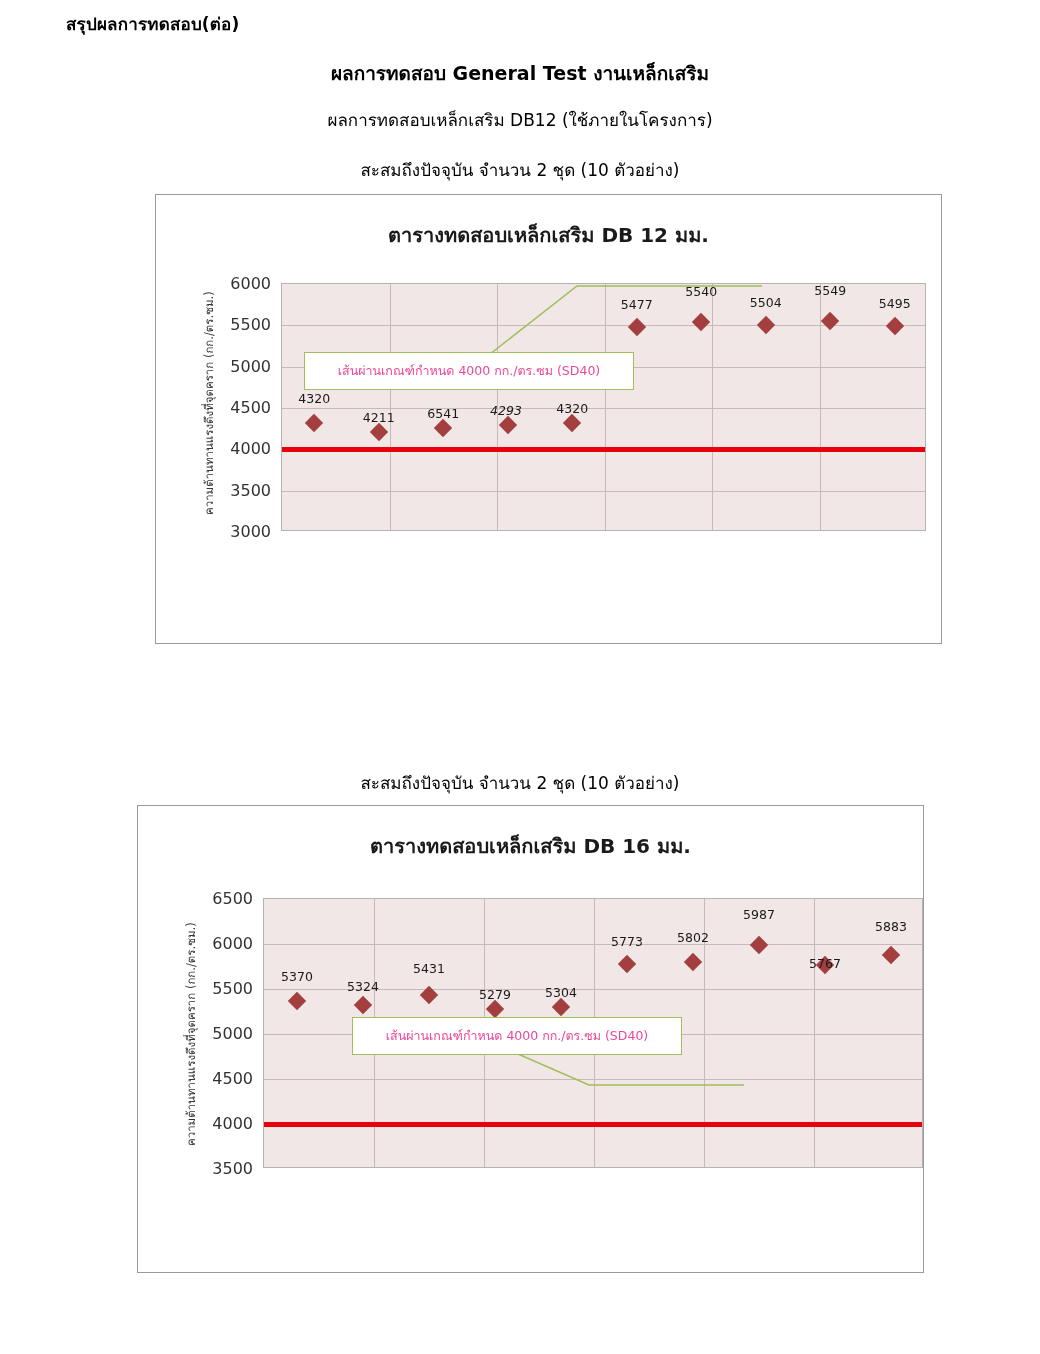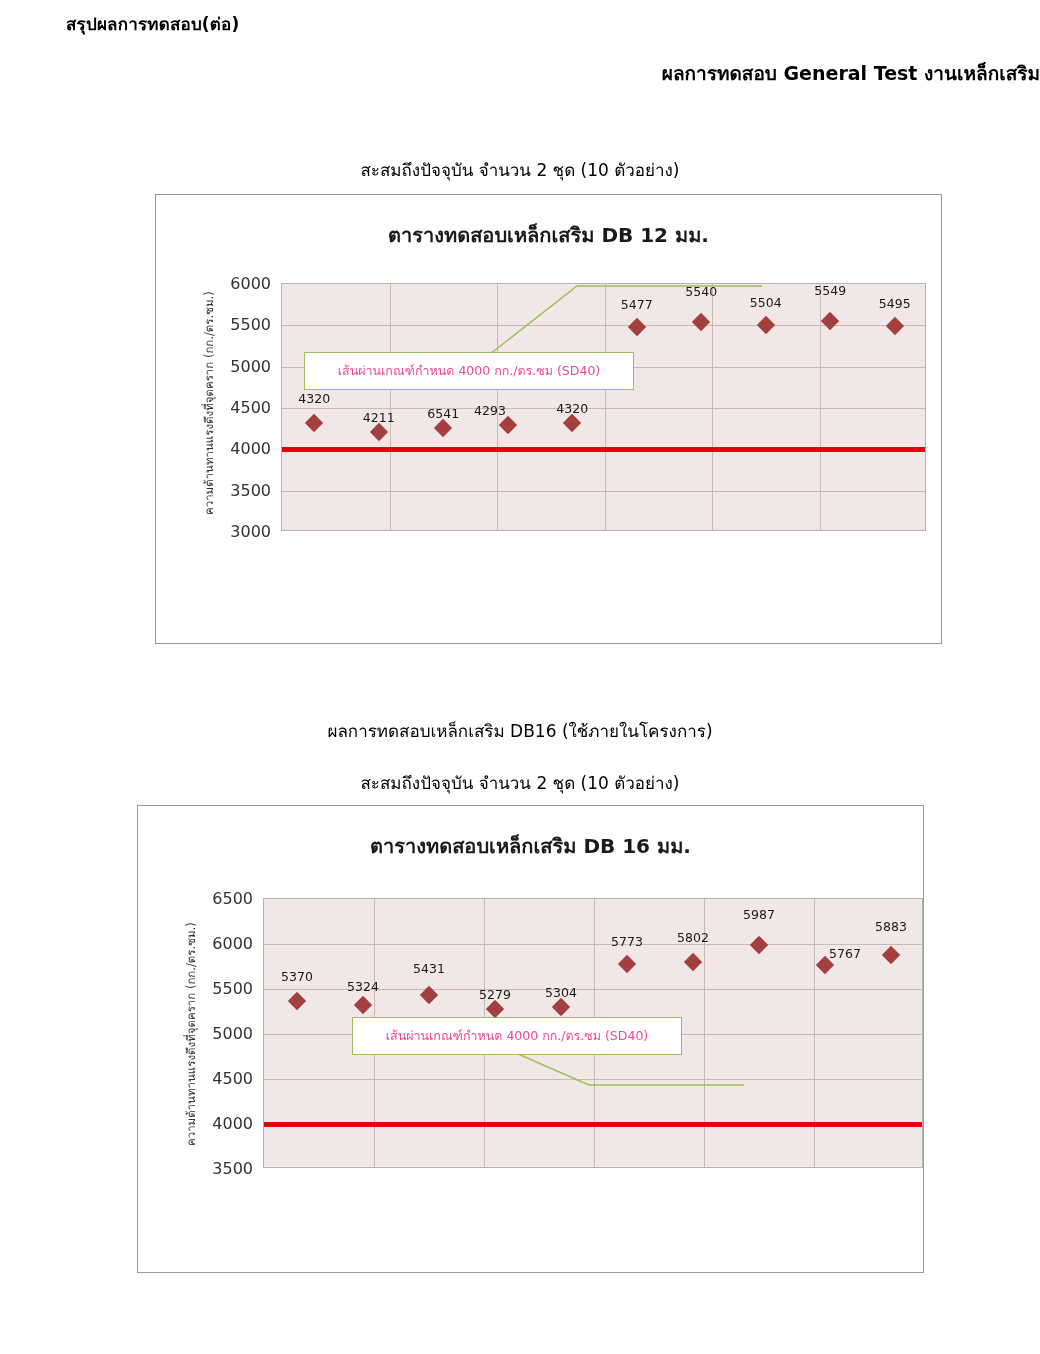--- a/index.html
+++ b/index.html
@@ -32,21 +32,20 @@
   .center-line {
     position: absolute;
     width: 100%;
     text-align: center;
     left: 0;
   }
   .title-main {
     font-size: 19px;
     font-weight: bold;
     top: 58px;
-    text-align: right;
   }
   .sub1 { font-size: 17px; top: 106px; }
   .sub2 { font-size: 17px; top: 156px; }
   .sub3 { font-size: 17px; top: 717px; }
   .sub4 { font-size: 17px; top: 769px; }
 
   .chart-frame {
     position: absolute;
     border: 1px solid #9a9a9a;
     background: #ffffff;
@@ -152,20 +151,21 @@
   }
 </style>
 </head>
 <body>
 
 <div class="page">
 
   <div class="doc-header">สรุปผลการทดสอบ(ต่อ)</div>
 
   <div class="center-line title-main">ผลการทดสอบ General Test งานเหล็กเสริม</div>
+  <div class="center-line sub1">ผลการทดสอบเหล็กเสริม DB12 (ใช้ภายในโครงการ)</div>
   <div class="center-line sub2">สะสมถึงปัจจุบัน จำนวน 2 ชุด (10 ตัวอย่าง)</div>
 
   <div class="chart-frame" id="chart1">
     <div class="chart-title">ตารางทดสอบเหล็กเสริม DB 12 มม.</div>
     <div class="ylabel" id="ylabel1" style="left: 44px; top: 320px;">ความต้านทานแรงดึงที่จุดคราก  (กก./ตร.ซม.)</div>
     <div class="plot" id="plot1" style="left: 125px; top: 88px; width: 645px; height: 248px;">
         <div class="gridline-h" style="top: 206.667px;"></div>
         <div class="gridline-h" style="top: 165.333px;"></div>
         <div class="gridline-h" style="top: 124px;"></div>
         <div class="gridline-h" style="top: 82.6667px;"></div>
@@ -175,21 +175,21 @@
         <div class="gridline-v" style="left: 323px;"></div>
         <div class="gridline-v" style="left: 430px;"></div>
         <div class="gridline-v" style="left: 538px;"></div>
         <div class="diamond" style="left: 32.25px; top: 138.88px; background: rgb(163, 63, 63);"></div>
         <div class="pt-label" style="left: 32.25px; top: 106.88px;">4320</div>
         <div class="diamond" style="left: 96.75px; top: 147.891px; background: rgb(163, 63, 63);"></div>
         <div class="pt-label" style="left: 96.75px; top: 125.891px;">4211</div>
         <div class="diamond" style="left: 161.25px; top: 144.171px; background: rgb(163, 63, 63);"></div>
         <div class="pt-label" style="left: 161.25px; top: 122.171px;">6541</div>
         <div class="diamond" style="left: 225.75px; top: 141.112px; background: rgb(163, 63, 63);"></div>
-        <div class="pt-label" style="left: 208px; top: 119.112px;">4293</div>
+        <div class="pt-label" style="left: 224px; top: 119.112px; font-style: italic;">4293</div>
         <div class="diamond" style="left: 290.25px; top: 138.88px; background: rgb(163, 63, 63);"></div>
         <div class="pt-label" style="left: 290.25px; top: 116.88px;">4320</div>
         <div class="diamond" style="left: 354.75px; top: 43.2347px; background: rgb(163, 63, 63);"></div>
         <div class="pt-label" style="left: 354.75px; top: 13.2347px;">5477</div>
         <div class="diamond" style="left: 419.25px; top: 38.0267px; background: rgb(163, 63, 63);"></div>
         <div class="pt-label" style="left: 419.25px; top: 0.0266666px;">5540</div>
         <div class="diamond" style="left: 483.75px; top: 41.0027px; background: rgb(163, 63, 63);"></div>
         <div class="pt-label" style="left: 483.75px; top: 11.0027px;">5504</div>
         <div class="diamond" style="left: 548.25px; top: 37.2827px; background: rgb(163, 63, 63);"></div>
         <div class="pt-label" style="left: 548.25px; top: -0.717333px;">5549</div>
@@ -203,21 +203,20 @@
       </div>
   <div class="ytick" style="top: 336px; right: 670px;">3000</div>
       <div class="ytick" style="top: 294.667px; right: 670px;">3500</div>
       <div class="ytick" style="top: 253.333px; right: 670px;">4000</div>
       <div class="ytick" style="top: 212px; right: 670px;">4500</div>
       <div class="ytick" style="top: 170.667px; right: 670px;">5000</div>
       <div class="ytick" style="top: 129.333px; right: 670px;">5500</div>
       <div class="ytick" style="top: 88px; right: 670px;">6000</div>
     </div>
 
-  <div class="center-line sub3">ผลการทดสอบเหล็กเสริม DB16 (ใช้ภายในโครงการ)</div>
   <div class="center-line sub4">สะสมถึงปัจจุบัน จำนวน 2 ชุด (10 ตัวอย่าง)</div>
 
   <div class="chart-frame" id="chart2">
     <div class="chart-title">ตารางทดสอบเหล็กเสริม DB 16 มม.</div>
     <div class="ylabel" id="ylabel2" style="left: 44px; top: 340px;">ความต้านทานแรงดึงที่จุดคราก  (กก./ตร.ซม.)</div>
     <div class="plot" id="plot2" style="left: 125px; top: 92px; width: 660px; height: 270px;">
         <div class="gridline-h" style="top: 225px;"></div>
         <div class="gridline-h" style="top: 180px;"></div>
         <div class="gridline-h" style="top: 135px;"></div>
         <div class="gridline-h" style="top: 90px;"></div>
@@ -237,21 +236,21 @@
         <div class="pt-label" style="left: 231px; top: 87.89px;">5279</div>
         <div class="diamond" style="left: 297px; top: 107.64px; background: rgb(163, 63, 63);"></div>
         <div class="pt-label" style="left: 297px; top: 85.64px;">5304</div>
         <div class="diamond" style="left: 363px; top: 65.43px; background: rgb(163, 63, 63);"></div>
         <div class="pt-label" style="left: 363px; top: 35.43px;">5773</div>
         <div class="diamond" style="left: 429px; top: 62.82px; background: rgb(163, 63, 63);"></div>
         <div class="pt-label" style="left: 429px; top: 30.82px;">5802</div>
         <div class="diamond" style="left: 495px; top: 46.17px; background: rgb(163, 63, 63);"></div>
         <div class="pt-label" style="left: 495px; top: 8.17px;">5987</div>
         <div class="diamond" style="left: 561px; top: 65.97px; background: rgb(163, 63, 63);"></div>
-        <div class="pt-label" style="left: 561px; top: 47px; margin-left: 20px;">5767</div>
+        <div class="pt-label" style="left: 561px; top: 57px;">5767</div>
         <div class="diamond" style="left: 627px; top: 55.53px; background: rgb(163, 63, 63);"></div>
         <div class="pt-label" style="left: 627px; top: 19.53px;">5883</div>
         <div class="threshold" style="top: 223px; background: rgb(232, 0, 13);"></div>
         <svg class="leader" width="660" height="270" style="left: 0px; top: 0px;">
           <polyline points="118,138 215,138 325,186 480,186" fill="none" stroke="#9fbf5a" stroke-width="1.5"></polyline>
         </svg>
         <div class="callout" style="left: 88px; top: 118px; width: 330px; height: 38px; border-color: rgb(159, 191, 90);">เส้นผ่านเกณฑ์กำหนด 4000 กก./ตร.ซม (SD40)</div>
       </div>
   <div class="ytick" style="top: 362px; right: 670px;">3500</div>
       <div class="ytick" style="top: 317px; right: 670px;">4000</div>

